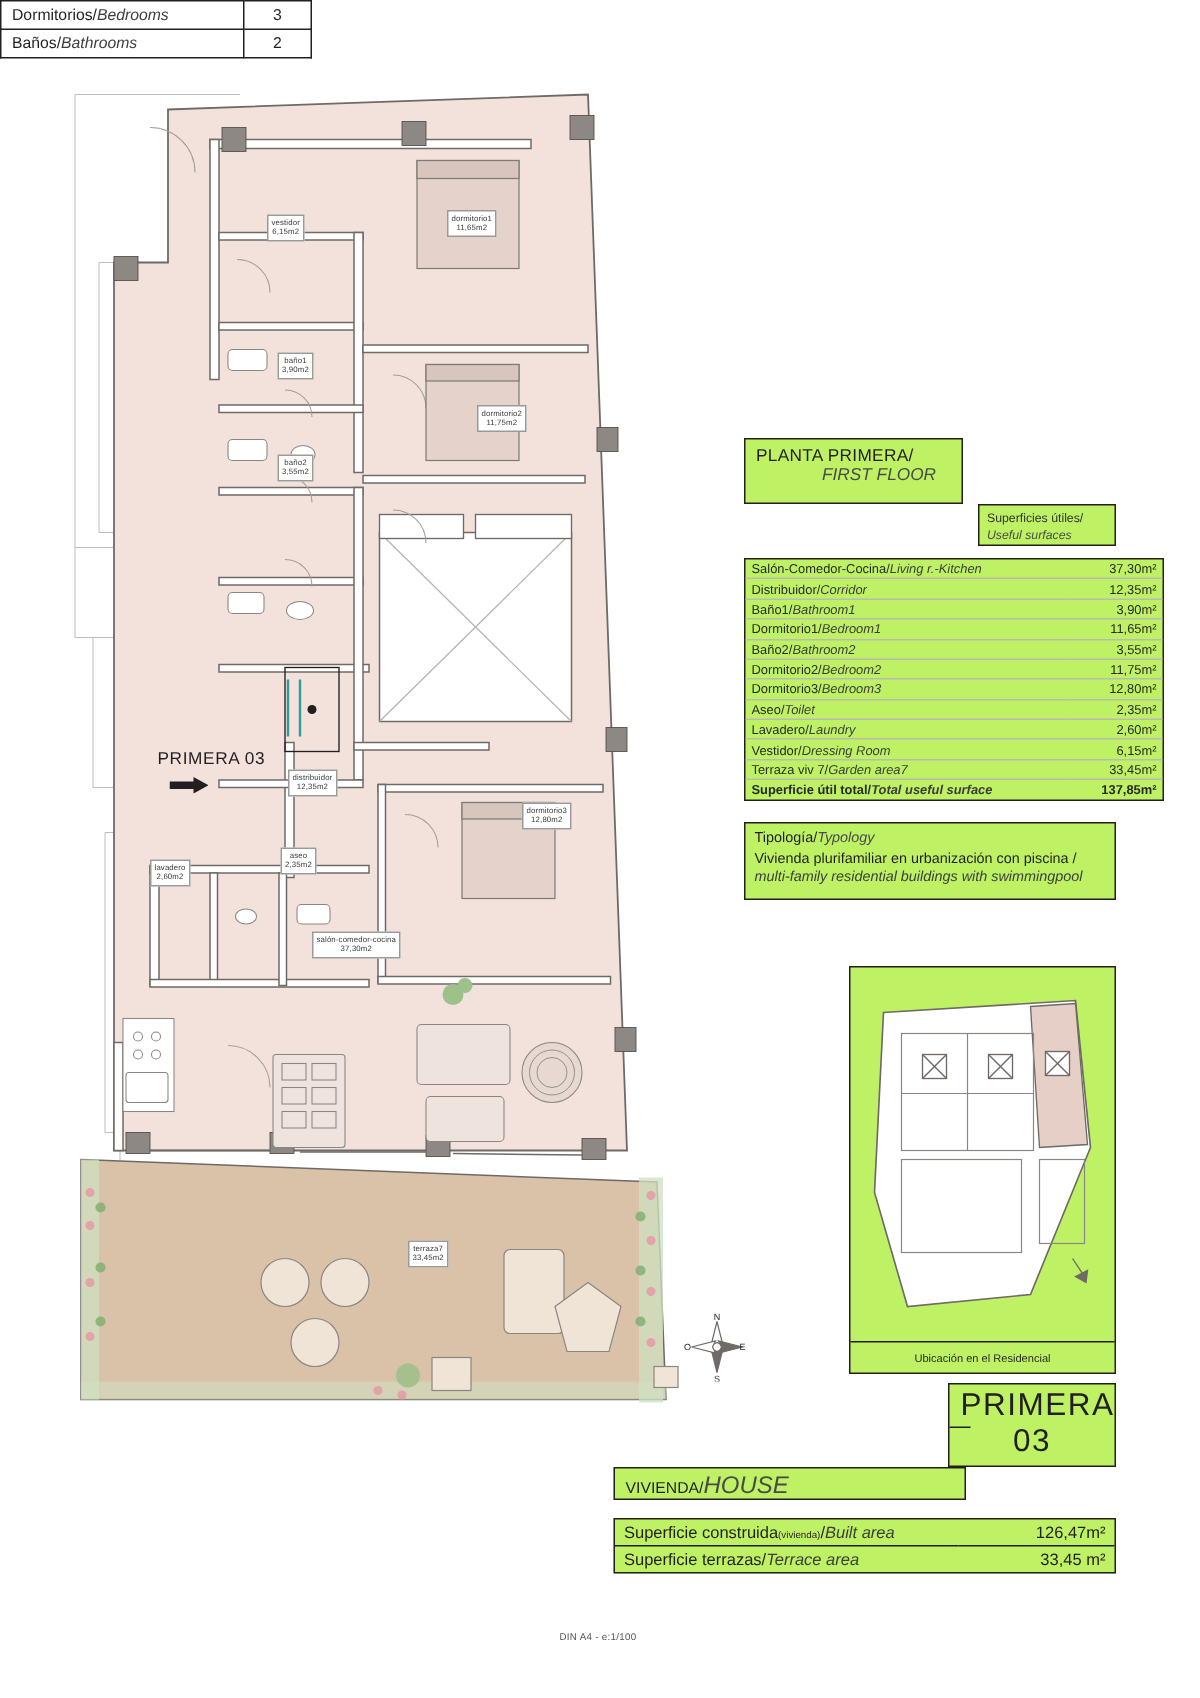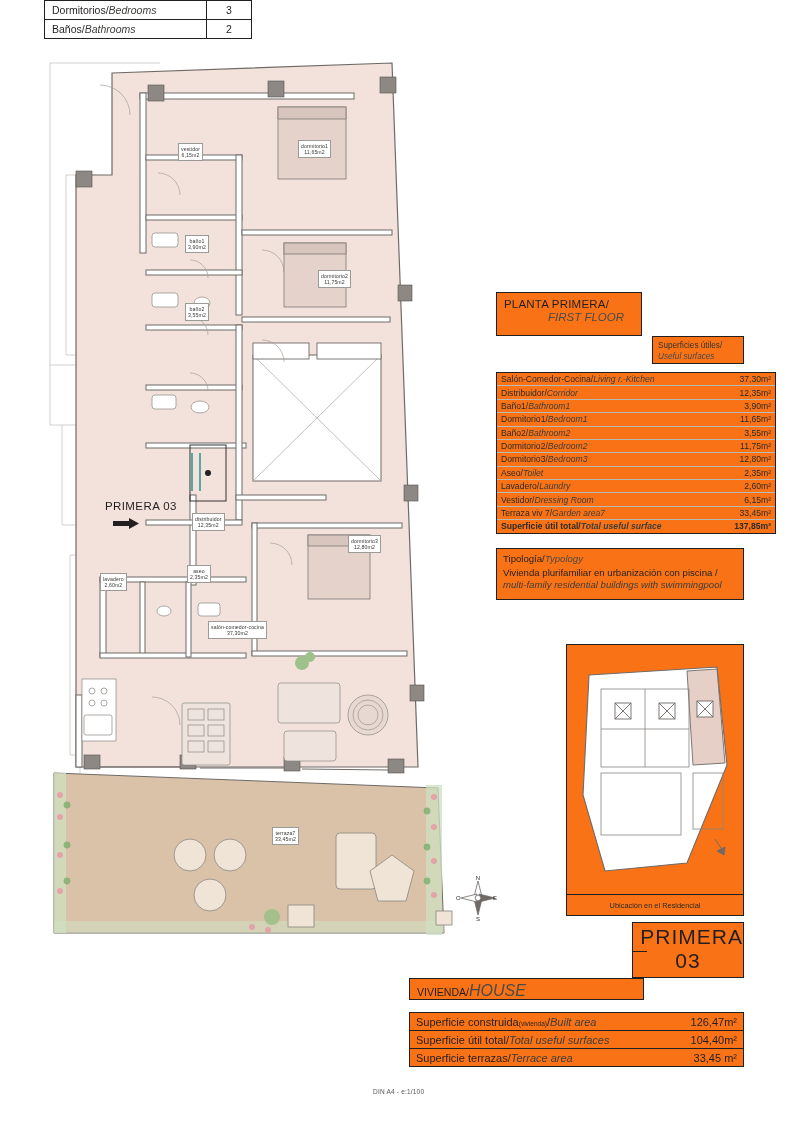--- a/index.html
+++ b/index.html
@@ -36,21 +36,21 @@
     font-size:11.5px;
     letter-spacing:.4px;
     color:#231f20;
   }
   .arrow{
     position:absolute;left:113px;top:518px;
     width:26px;height:11px;
   }
 
   
-  .panel{position:absolute;border:1px solid #231f20;box-sizing:border-box;background:#f97316;}
+  .panel{position:absolute;border:1px solid #231f20;box-sizing:border-box;background:#bef264;}
 
   #title-box{left:496px;top:292px;width:146px;height:44px;padding:5px 7px;}
   #title-box .l1{font-size:11.5px;letter-spacing:.2px;}
   #title-box .l2{font-size:11.5px;font-style:italic;color:#4a4a48;margin-top:1px;margin-left:44px;}
 
   #surfaces-head{left:652px;top:336px;width:92px;height:28px;padding:3px 5px;}
   #surfaces-head div{font-size:8.2px;line-height:1.35;color:#333;}
   #surfaces-head .it{font-style:italic;color:#4a4a48;}
 
   #surfaces{left:496px;top:372px;width:280px;}
@@ -92,21 +92,21 @@
   #totals{left:409px;top:1012px;width:335px;}
   #totals table{border-collapse:collapse;width:100%;}
   #totals td{
     font-size:11px;padding:2.5px 6px;border-bottom:1px solid #231f20;color:#231f20;white-space:nowrap;
   }
   #totals tr:last-child td{border-bottom:none;}
   #totals td.val{text-align:right;width:92px;}
   #totals .it{font-style:italic;color:#3d3d3b;}
   #totals .tiny{font-size:6.5px;}
 
-  #counts{left:56px;top:1030px;width:208px;padding-left:44px;}
+  #counts{left:56px;top:1030px;width:208px;}
   #counts table{border-collapse:collapse;width:100%;}
   #counts td{
     font-size:10.5px;padding:3px 7px;border:1px solid #231f20;color:#231f20;white-space:nowrap;
   }
   #counts td.val{text-align:center;width:30px;}
   #counts .it{font-style:italic;color:#3d3d3b;}
 
   #scale{position:absolute;left:373px;top:1088px;font-size:6.5px;color:#555;letter-spacing:.2px;}
 
   
@@ -476,24 +476,20 @@
   </div>
 
   <div class="panel" id="totals">
     <table>
       <tbody>
         <tr>
           <td><span>Superficie construida</span><span class="tiny">(vivienda)</span><span>/</span><span class="it">Built area</span></td>
           <td class="val">126,47m²</td>
         </tr>
         <tr>
-          <td><span>Superficie útil total</span><span>/</span><span class="it">Total useful surfaces</span></td>
-          <td class="val">104,40m²</td>
-        </tr>
-        <tr>
           <td><span>Superficie terrazas</span><span>/</span><span class="it">Terrace area</span></td>
           <td class="val">33,45 m²</td>
         </tr>
       </tbody>
     </table>
   </div>
 
   <div id="counts">
     <table>
       <tbody>

